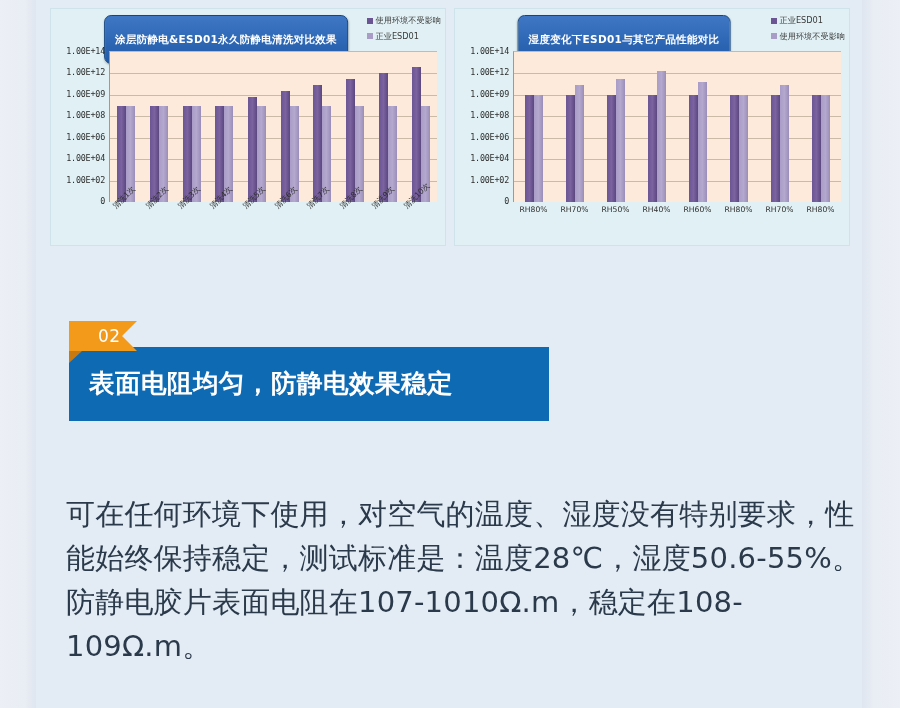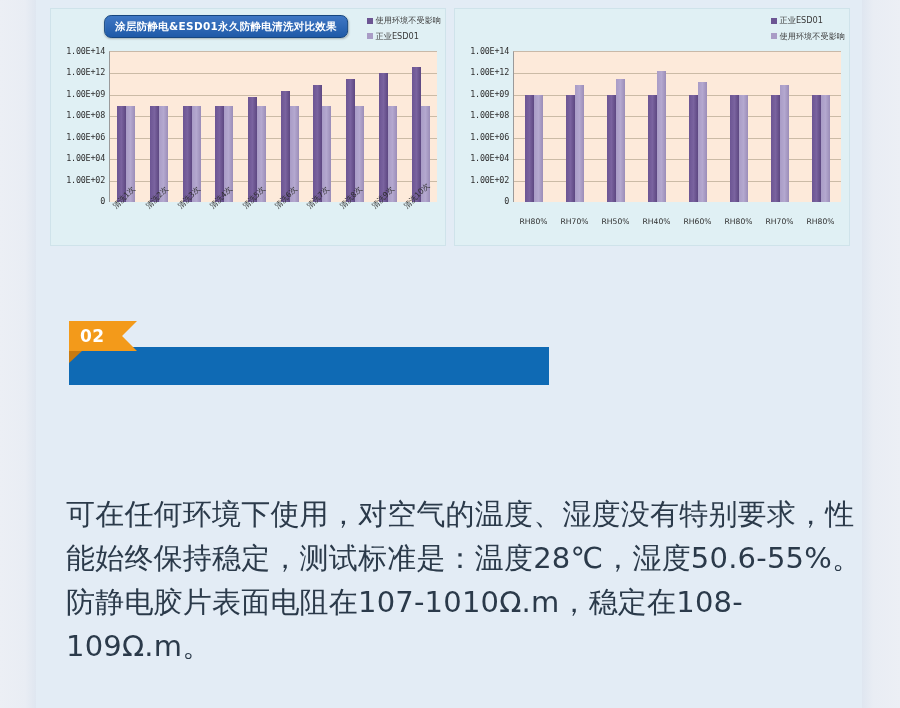--- a/index.html
+++ b/index.html
@@ -24,21 +24,21 @@
     display:flex;gap:8px;}
   .chart-card{position:relative;background:#e0f0f4;border:1px solid #cfe3ea;
     box-sizing:border-box;overflow:hidden;}
   .chart-card.left{width:396px;height:238px;}
   .chart-card.right{width:396px;height:238px;}
 
   .chart-title{
     position:absolute;left:50%;transform:translateX(-50%);top:6px;
     background:linear-gradient(180deg,#3f77c4 0%,#1f5aa8 100%);
     color:#ffffff;border:1px solid #16467f;border-radius:7px;
-    padding:4px 10px;font-size:10.5px;white-space:nowrap;line-height:1.25;
+    padding:17px 10px;font-size:10.5px;white-space:nowrap;line-height:1.25;
     box-shadow:0 1px 2px rgba(0,0,0,.25);font-weight:600;letter-spacing:.3px;
   }
   .chart-card.left .chart-title{top:6px;left:calc(50% - 22px);}
   .chart-card.right .chart-title{top:6px;left:calc(50% - 28px);}
 
   .legend{position:absolute;right:4px;top:4px;font-size:8.2px;color:#3a3a3a;
     line-height:1.9;text-align:left;}
   .legend .li{display:flex;align-items:center;gap:3px;white-space:nowrap;}
   .legend .sw{width:6px;height:6px;display:inline-block;flex:0 0 auto;}
 
@@ -56,27 +56,27 @@
   .group{height:100%;display:flex;align-items:flex-end;gap:0;}
   .bar{width:9px;}
   .bar.s0{background:linear-gradient(90deg,#6c5593 0%,#7a639f 50%,#5d4781 100%);}
   .bar.s1{background:linear-gradient(90deg,#a99cc6 0%,#b4a8cf 50%,#9b8db8 100%);}
 
   .xaxis{position:absolute;left:58px;top:192px;right:8px;height:44px;}
   .xaxis .xrow{display:flex;justify-content:space-around;height:100%;}
   .xaxis .xt{font-size:7.6px;color:#2e2e2e;white-space:nowrap;}
   .xaxis.rot .xt{transform:rotate(-45deg);transform-origin:left top;
     margin-top:3px;}
-  .xaxis.flat .xt{margin-top:16px;}
+  .xaxis.flat .xt{margin-top:4px;}
 
   
   .heading-wrap{position:absolute;left:33px;top:347px;width:480px;}
   .badge{position:absolute;left:0;top:-26px;width:68px;height:30px;
-    background:#f39a1a;color:#ffffff;font-size:17px;font-weight:bold;
-    display:flex;align-items:center;padding-left:11px;box-sizing:border-box;
+    background:#f39a1a;color:#ffffff;font-size:17px;font-weight:normal;
+    display:flex;align-items:center;padding-left:29px;box-sizing:border-box;
     clip-path:polygon(0 0,100% 0,78% 50%,100% 100%,0 100%);z-index:3;
     letter-spacing:.5px;}
   .badge-fold{position:absolute;left:0;top:4px;width:13px;height:12px;
     background:#c87a10;z-index:2;clip-path:polygon(0 0,100% 0,0 100%);}
   .heading{position:relative;background:#0f6ab4;color:#ffffff;
     padding:18px 20px 20px 20px;box-sizing:border-box;width:480px;z-index:1;}
   .heading .hl{font-size:25.5px;font-weight:bold;line-height:1.42;
     letter-spacing:.5px;white-space:nowrap;}
 
   
@@ -179,20 +179,21 @@
               <div class="xt">清洗6次</div>
               <div class="xt">清洗7次</div>
               <div class="xt">清洗8次</div>
               <div class="xt">清洗9次</div>
               <div class="xt">清洗10次</div>
             </div>
         </div>
       </div>
 
       <div class="chart-card right">
+        <div class="chart-title">湿度变化下ESD01与其它产品性能对比</div>
         <div class="legend">
           <div class="li">
             <span class="sw" style="background:#6c5593"></span>
             <span>正业ESD01</span>
           </div>
           <div class="li">
             <span class="sw" style="background:#a99cc6"></span>
             <span>使用环境不受影响</span>
           </div>
         </div>
@@ -263,19 +264,20 @@
             </div>
         </div>
       </div>
 
     </div>
 
     <div class="heading-wrap">
       <div class="badge-fold"></div>
       <div class="badge">02</div>
       <div class="heading">
+        <div class="hl">表面电阻均匀，防静电效果稳定</div>
       </div>
     </div>
 
     <div class="body-text">可在任何环境下使用，对空气的温度、湿度没有特别要求，性能始终保持稳定，测试标准是：温度28℃，湿度50.6-55%。防静电胶片表面电阻在107-1010Ω.m，稳定在108-109Ω.m。</div>
 
   </div>
 </div>
 
 </body></html>

